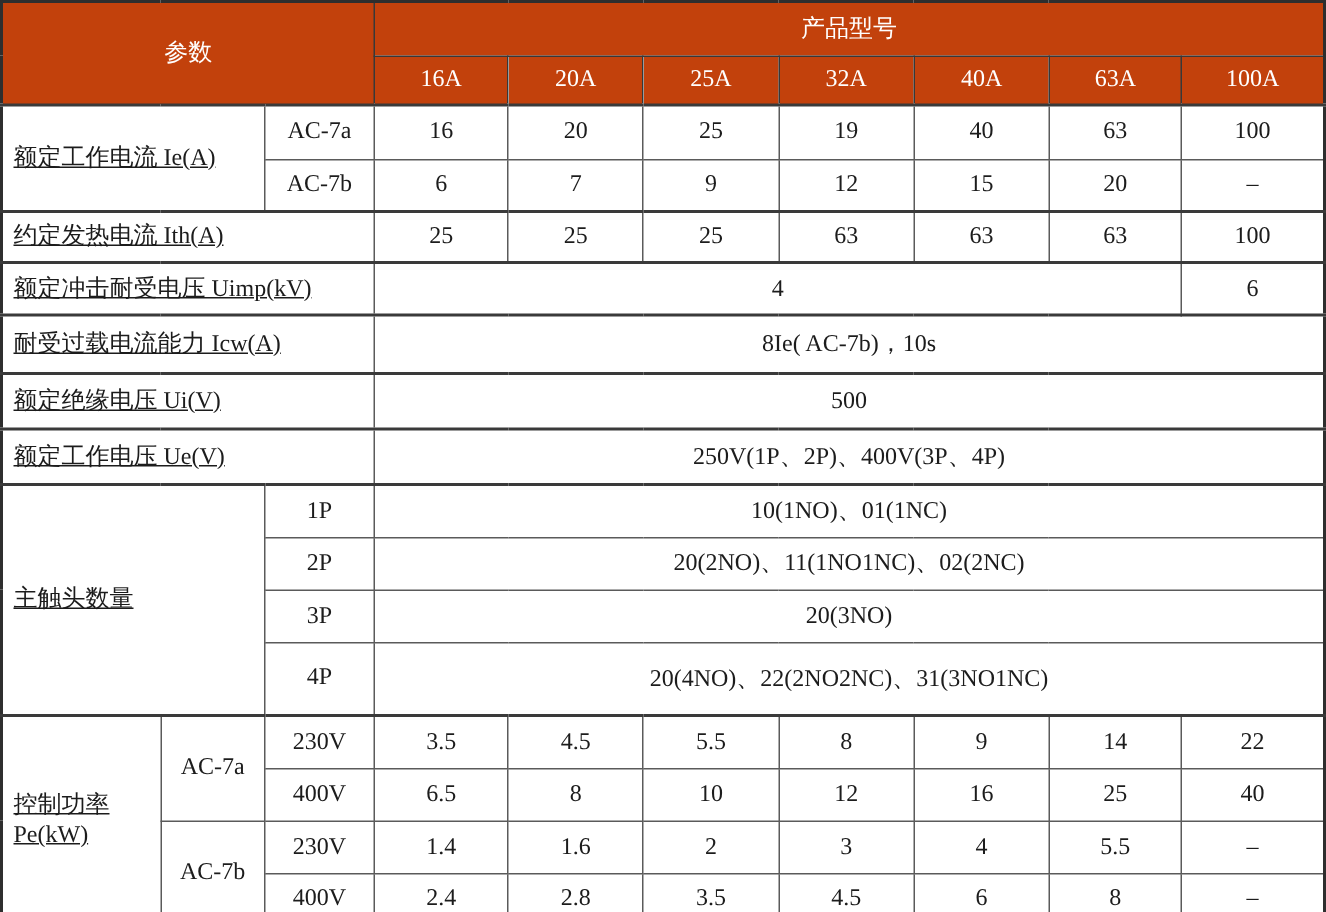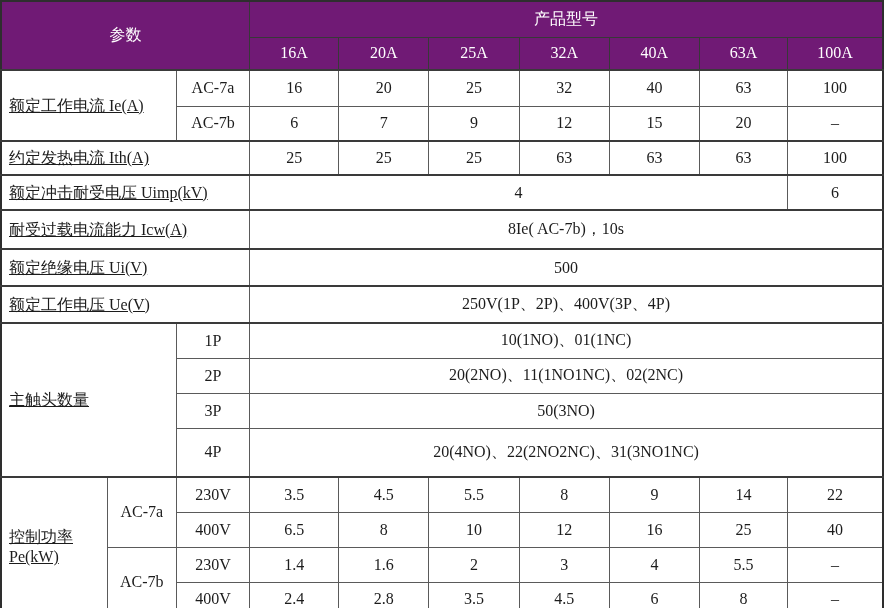--- a/index.html
+++ b/index.html
@@ -23,21 +23,21 @@
     text-align: center;
     vertical-align: middle;
     font-size: 16px;
     color: #1c1c1c;
     padding: 0;
     overflow: hidden;
     white-space: nowrap;
   }
   
   td.hd {
-    background: #701a75;
+    background: #c2410c;
     color: #ffffff;
     border-color: #383838;
     font-size: 16px;
   }
   
   td.lbl {
     text-align: left;
     padding-left: 7px;
     padding-right: 4px;
     white-space: normal;
@@ -87,21 +87,21 @@
     <td class="hd">63A</td>
     <td class="hd">100A</td>
   </tr>
 
   <tr class="sec" style="height:36px">
     <td class="lbl" colspan="2" rowspan="2">额定工作电流 Ie(A)</td>
     <td>AC-7a</td>
     <td>16</td>
     <td>20</td>
     <td>25</td>
-    <td>32</td>
+    <td>19</td>
     <td>40</td>
     <td>63</td>
     <td>100</td>
   </tr>
 
   <tr class="sub" style="height:35px">
     <td>AC-7b</td>
     <td>6</td>
     <td>7</td>
     <td>9</td>
@@ -147,21 +147,21 @@
     <td class="lbl" colspan="2" rowspan="4">主触头数量</td>
     <td>1P</td>
     <td colspan="7">10(1NO)、01(1NC)</td>
   </tr>
   <tr class="sub" style="height:35px">
     <td>2P</td>
     <td colspan="7">20(2NO)、11(1NO1NC)、02(2NC)</td>
   </tr>
   <tr class="sub" style="height:35px">
     <td>3P</td>
-    <td colspan="7">50(3NO)</td>
+    <td colspan="7">20(3NO)</td>
   </tr>
   <tr class="sub" style="height:49px">
     <td>4P</td>
     <td colspan="7">20(4NO)、22(2NO2NC)、31(3NO1NC)</td>
   </tr>
 
   <tr class="sec" style="height:35px">
     <td class="lbl" rowspan="4">控制功率 Pe(kW)</td>
     <td rowspan="2">AC-7a</td>
     <td>230V</td>

